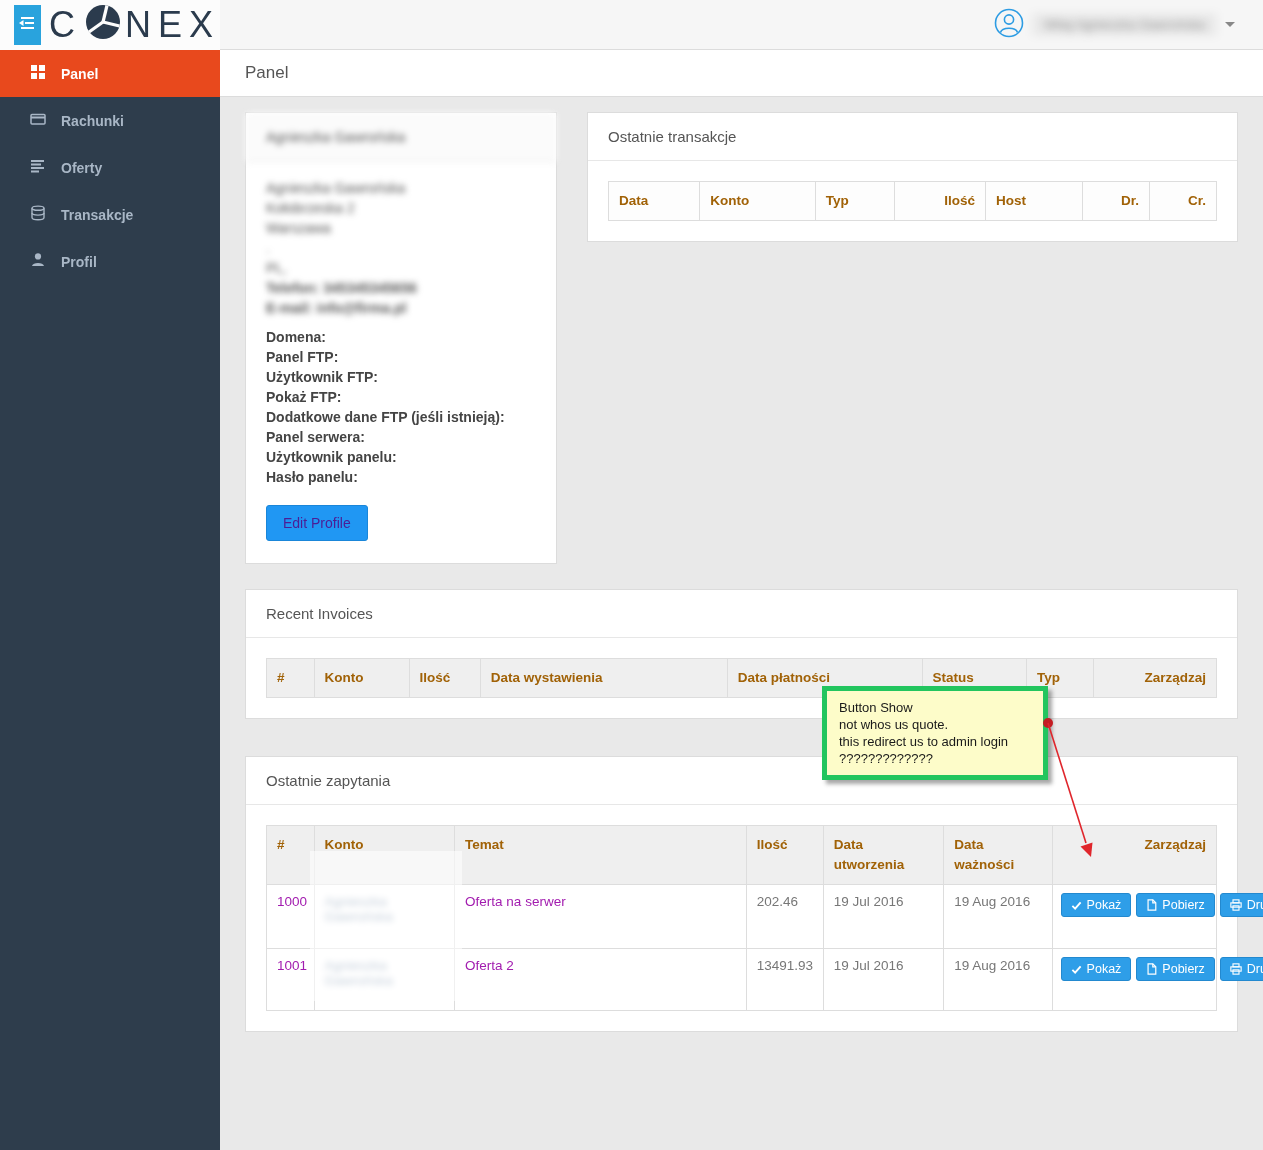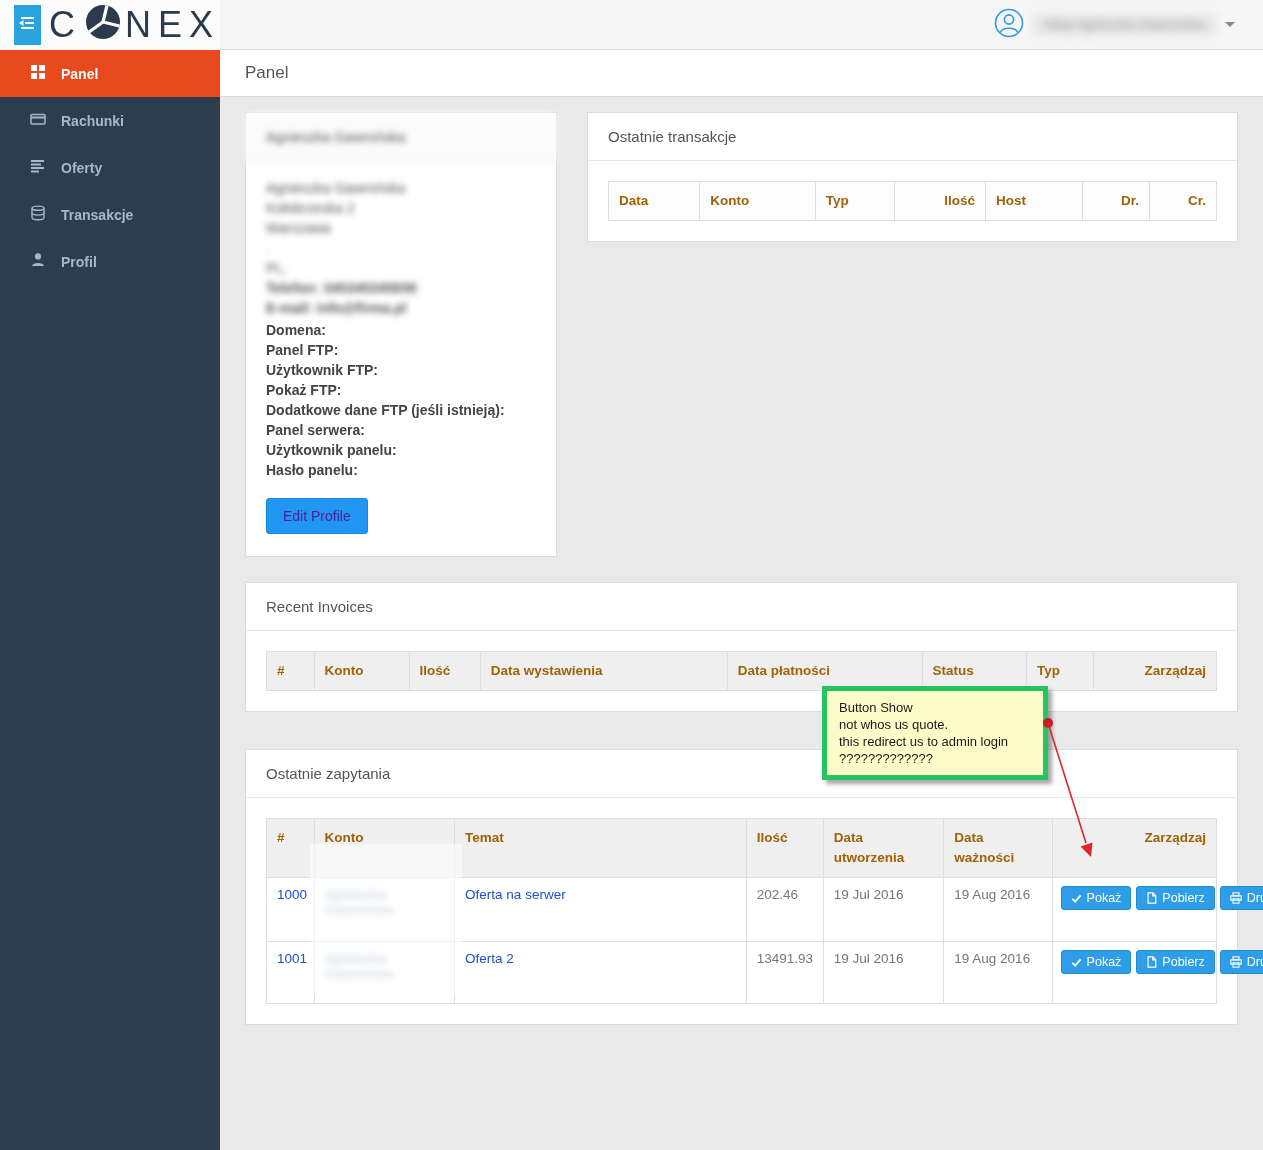--- a/index.html
+++ b/index.html
@@ -39,39 +39,39 @@
   .panel-title { padding:15px 20px; font-size:15px; color:#555; border-bottom:1px solid #e7e7e7; }
   .panel-pad { padding:20px; }
 
   .row1 { display:flex; gap:30px; align-items:flex-start; }
 
   
   .profile-card { width:312px; flex:0 0 312px; }
   .card-header { padding:16px 20px; border-bottom:1px solid #e7e7e7; font-size:14px; color:#555; background:#fbfbfb; }
   .card-body { padding:16px 20px 22px 20px; font-size:14px; color:#555; line-height:20px; }
   .addr div { min-height:20px; }
-  .ftp-labels { margin-top:2px; }
+  .ftp-labels { margin-top:9px; }
   .ftp-labels div { font-weight:bold; color:#444; line-height:20px; }
   .btn-primary { margin-top:18px; background:#2097f3; border:1px solid #1a86d9; color:#4c1d95;
     font-size:14px; padding:9px 16px; border-radius:3px; cursor:pointer;
     font-family:"Liberation Sans", sans-serif; }
 
   .blur3 { filter:blur(3px); user-select:none; }
   .blur4 { filter:blur(4px); user-select:none; }
   .blurred-link { color:#7d94ad; }
 
   
   table { border-collapse:collapse; width:100%; table-layout:fixed; }
   th, td { border:1px solid #ddd; padding:9px 10px; font-size:13.5px; text-align:left; vertical-align:top; }
   th { color:#a16207; font-weight:bold; line-height:20px; }
   td { color:#777; }
   .al-r { text-align:right; }
   .thead-plain th { background:#fdfdfd; }
   .thead-gray th { background:#efefef; }
-  a.tbl-link { color:#1d4ed8; text-decoration:none; }
+  a.tbl-link { color:#a21caf; text-decoration:none; }
   td.cell-actions { padding:8px 8px; }
 
   .transactions-panel { flex:1; }
 
   .invoices-panel { margin-top:25px; }
   .inquiries-panel { margin-top:37px; }
 
   .inq-wrap { position:relative; }
   .redact-overlay { position:absolute; left:64px; top:46px; width:152px; height:150px;
     background:rgba(255,255,255,0.55); pointer-events:none; }

